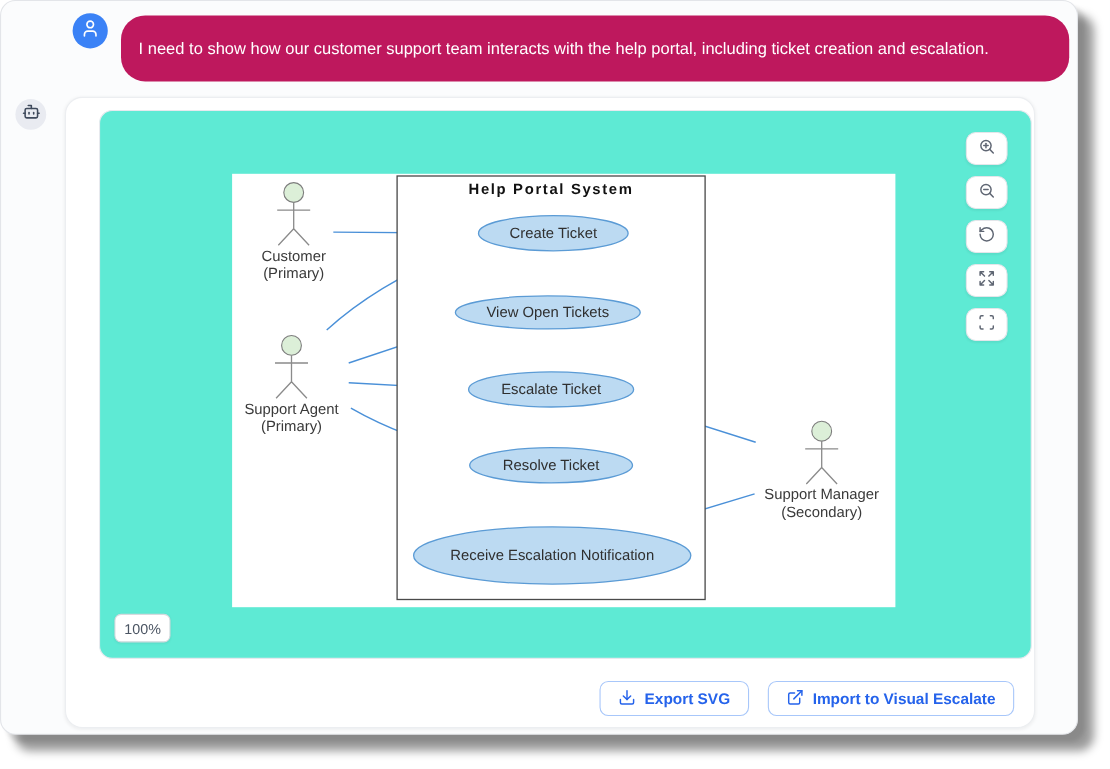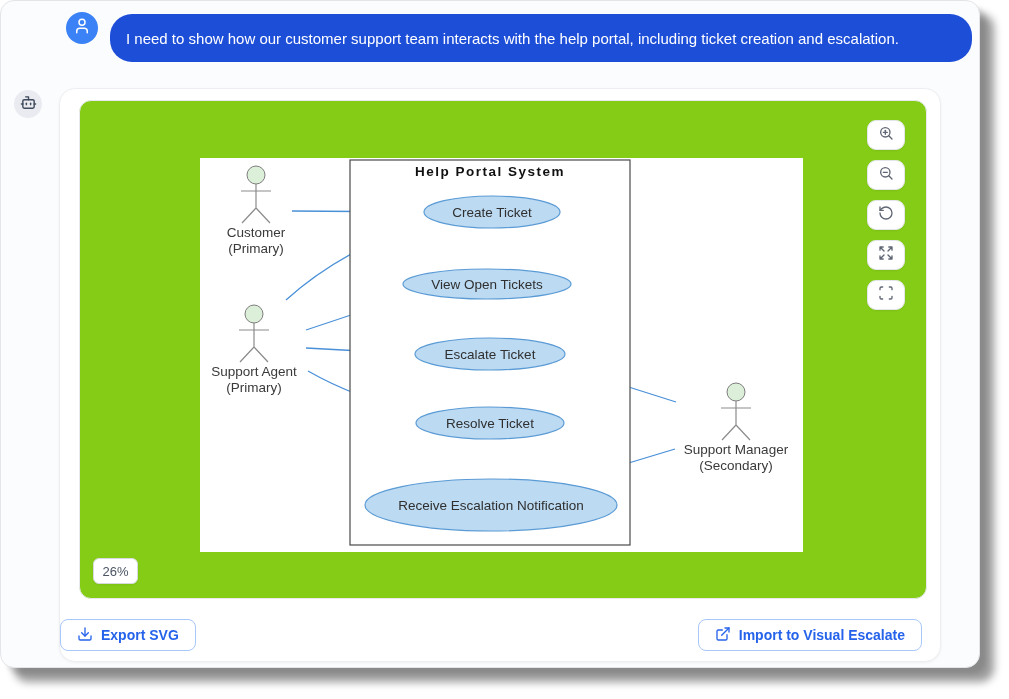--- a/index.html
+++ b/index.html
@@ -7,50 +7,50 @@
     font-family: "Liberation Sans", sans-serif; }
 
   .window { position: absolute; left: 0; top: 0; width: 980px; height: 668px;
     background: #fbfcfd; border: 1px solid #e3e5e9; border-radius: 14px;
     box-shadow: 14px 14px 9px rgba(0,0,0,0.40), 6px 6px 4px rgba(0,0,0,0.10);
     overflow: hidden; }
 
   
   .avatar { position: absolute; left: 65px; top: 11px; width: 32px; height: 32px;
     border-radius: 50%; background: #3b82f6; display: flex; align-items: center; justify-content: center; }
-  .bubble { position: absolute; left: 109px; top: 13px; width: 862px; height: 48px;
-    background: #1d4ed8; border-radius: 22px; color: #ffffff; font-size: 15px;
+  .bubble { position: absolute; left: 109px; top: 13px; width: 862px; height: 60px;
+    background: #be185d; border-radius: 22px; color: #ffffff; font-size: 15px;
     display: flex; align-items: center; padding: 0 16px; white-space: nowrap; overflow: hidden; }
 
   .bot-chip { position: absolute; left: 13px; top: 89px; width: 28px; height: 28px;
     border-radius: 50%; background: #e9ebf1; display: flex; align-items: center; justify-content: center; }
 
   
   .card { position: absolute; left: 58px; top: 87px; width: 882px; height: 574px;
     background: #ffffff; border: 1px solid #eceef1; border-radius: 16px;
     box-shadow: 0 1px 3px rgba(0,0,0,0.05); }
 
-  .panel { position: absolute; left: 19px; top: 11px; width: 848px; height: 499px;
-    background: #84cc16; border: 1px solid #e7e9ee; border-radius: 12px; overflow: hidden; }
+  .panel { position: absolute; left: 30px; top: 11px; width: 848px; height: 499px;
+    background: #5eead4; border: 1px solid #e7e9ee; border-radius: 12px; overflow: hidden; }
 
   .canvas { position: absolute; left: 120px; top: 57px; width: 603px; height: 394px; background: #ffffff; }
 
   .controls { position: absolute; right: 21px; top: 19px; display: flex; flex-direction: column; gap: 10px; }
   .ctrl-btn { width: 38px; height: 30px; background: #ffffff; border: 1px solid #e3e6ea;
     border-radius: 9px; display: flex; align-items: center; justify-content: center;
     box-shadow: 0 1px 2px rgba(0,0,0,0.05); cursor: pointer; }
   .ctrl-btn svg { stroke: #5f6673; }
 
   .zoom-badge { position: absolute; left: 13px; bottom: 14px; min-width: 45px; height: 26px;
     background: #ffffff; border: 1px solid #d6dade; border-radius: 6px; color: #4b5563;
     font-size: 13px; display: flex; align-items: center; justify-content: center; padding: 0 8px;
     box-shadow: 0 1px 2px rgba(0,0,0,0.05); }
 
   .footer { position: absolute; left: 0; right: 18px; top: 530px; display: flex;
-    justify-content: space-between; gap: 7px; }
+    justify-content: flex-end; gap: 17px; }
   .action-btn { height: 32px; background: #ffffff; border: 1px solid #a8c7fa; border-radius: 8px;
     color: #2563eb; font-size: 14px; font-weight: 700; display: inline-flex; align-items: center;
     gap: 8px; padding: 0 16px; cursor: pointer; font-family: "Liberation Sans", sans-serif; }
   .action-btn svg { stroke: #2563eb; }
 
   svg.uml { display: block; }
 </style>
 </head>
 <body>
 
@@ -165,21 +165,21 @@
               <path d="M3 7V5a2 2 0 0 1 2-2h2"></path>
                 <path d="M17 3h2a2 2 0 0 1 2 2v2"></path>
               <path d="M21 17v2a2 2 0 0 1-2 2h-2"></path>
                 <path d="M7 21H5a2 2 0 0 1-2-2v-2"></path>
             </svg>
           </span>
         </div>
       </div>
 
       <div class="zoom-badge">
-        <span>26%</span>
+        <span>100%</span>
       </div>
     </div>
 
     <div class="footer">
       <button class="action-btn">
         <span>
           <svg width="16" height="16" viewBox="0 0 24 24" fill="none" stroke-width="2" stroke-linecap="round" stroke-linejoin="round">
             <path d="M21 15v4a2 2 0 0 1-2 2H5a2 2 0 0 1-2-2v-4"></path>
               <polyline points="7 10 12 15 17 10"></polyline>
               <line x1="12" y1="15" x2="12" y2="3"></line>

